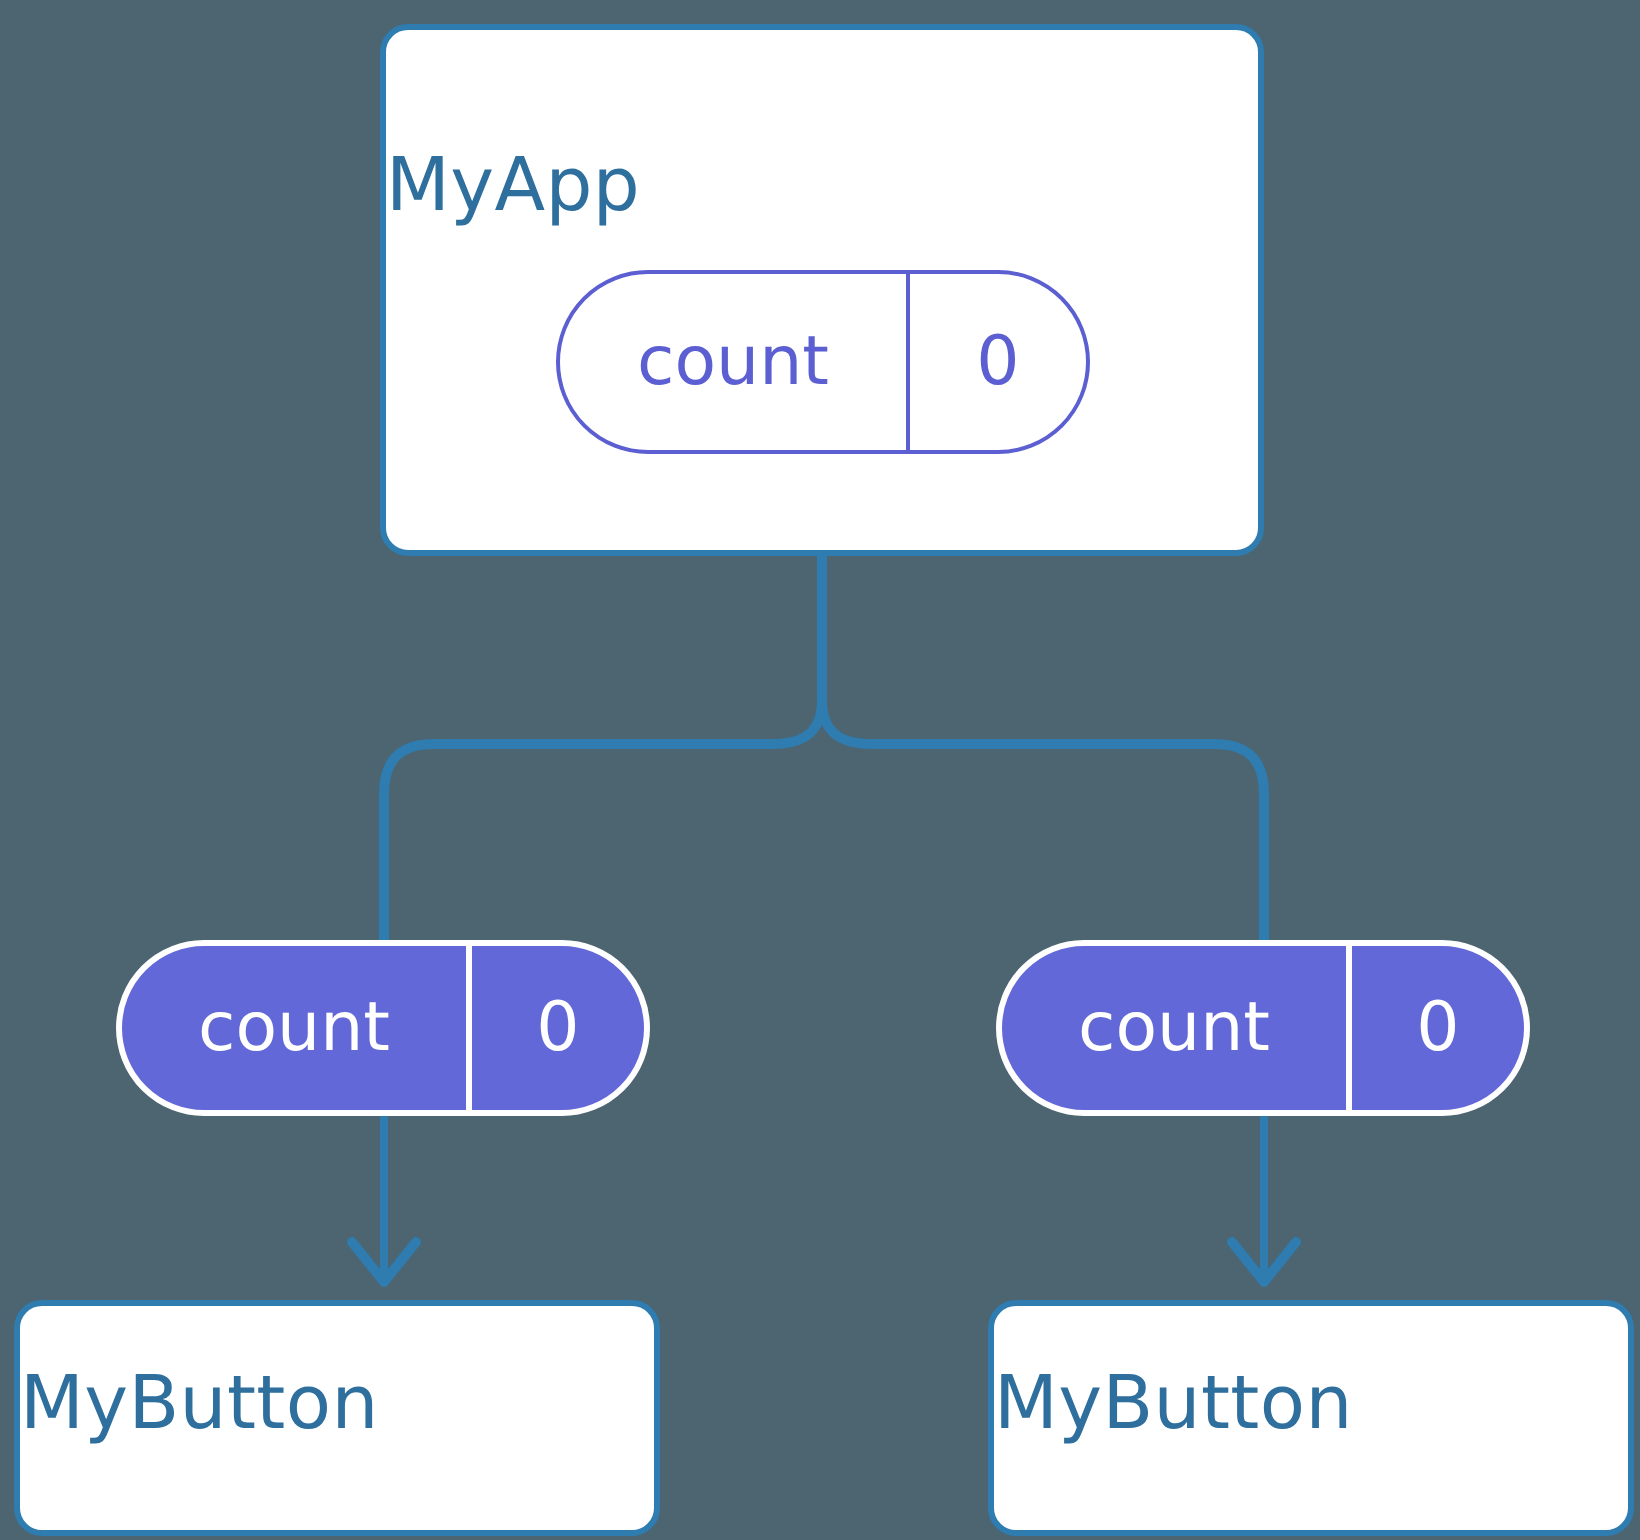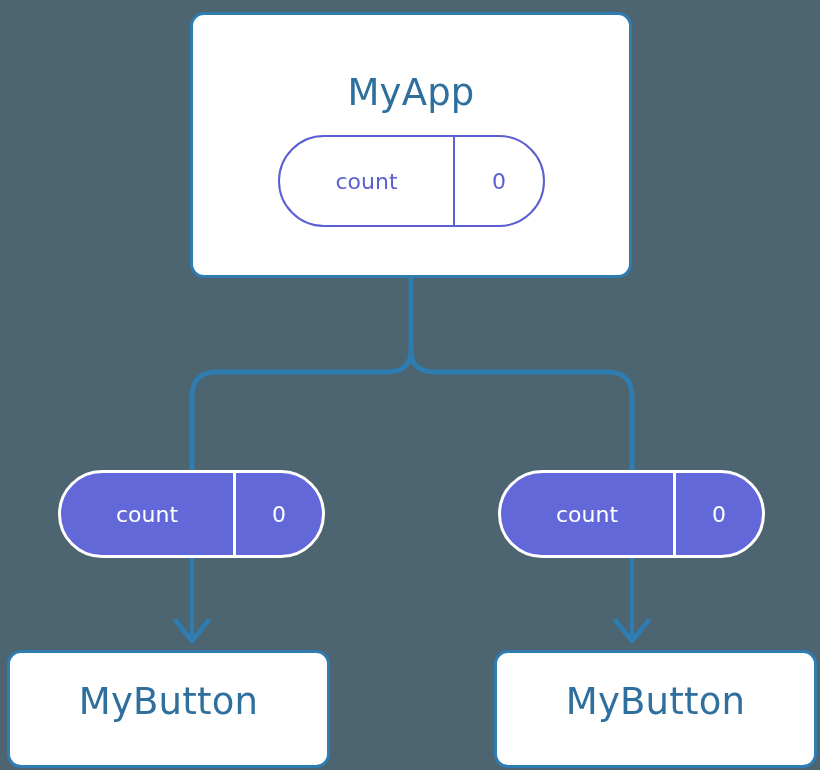--- a/index.html
+++ b/index.html
@@ -53,21 +53,20 @@
     left: 494px;
     top: 650px;
     width: 323px;
     height: 118px;
   }
 
   .component-title {
     position: absolute;
     left: 0;
     width: 100%;
-    text-align: center;
     color: #2e6f9e;
     font-size: 37px;
     font-weight: 400;
     letter-spacing: 0.2px;
     white-space: nowrap;
   }
   #myapp-title { top: 56px; }
   .button-title { top: 27px; }
 
   
@@ -79,21 +78,21 @@
     border-radius: 999px;
     overflow: hidden;
     z-index: 4;
   }
   .state-pill .pill-key,
   .state-pill .pill-value {
     display: flex;
     align-items: center;
     justify-content: center;
     box-sizing: border-box;
-    font-size: 22px;
+    font-size: 34px;
     font-weight: 400;
     white-space: nowrap;
   }
 
   
   .state-pill.outline {
     background: transparent;
     border: 2px solid #5b5fd1;
   }
   .state-pill.outline .pill-key {

